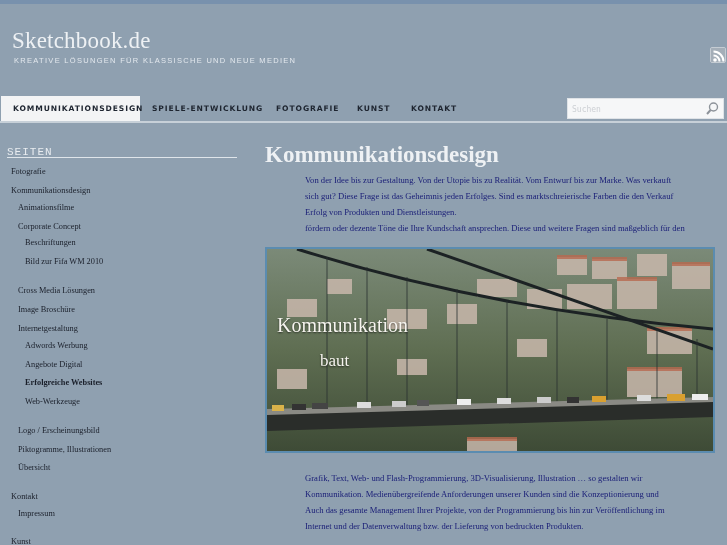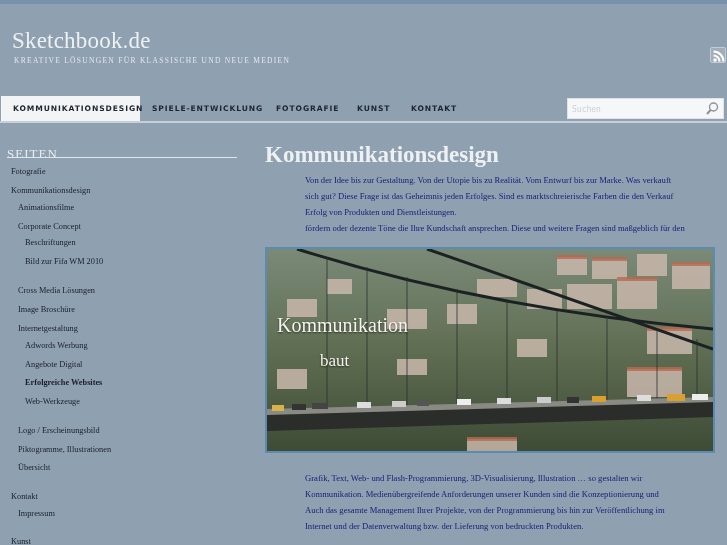--- a/index.html
+++ b/index.html
@@ -1,31 +1,31 @@
 <!DOCTYPE html>
 <html><head>
 <meta charset="utf-8">
 <style>
   * { box-sizing: border-box; margin: 0; padding: 0; }
   html, body { width: 727px; height: 545px; overflow: hidden; }
   body { background: #8fa0b0; font-family: "Liberation Serif", serif; position: relative; }
   .topbar { position: absolute; left: 0; top: 0; width: 727px; height: 4px; background: #7891ad; }
   .site-title { position: absolute; left: 12px; top: 28px; font-family: "Liberation Serif", serif; font-size: 23px; color: #eef1f4; letter-spacing: 0.2px; }
-  .tagline { position: absolute; left: 14px; top: 56px; font-family: Liberation Serif, serif; font-size: 7.5px; letter-spacing: 1.3px; color: #e3e8ee; text-align: center; }
+  .tagline { position: absolute; left: 14px; top: 56px; font-family: Liberation Sans, sans-serif; font-size: 7.5px; letter-spacing: 1.3px; color: #e3e8ee; text-align: center; }
   .rss { position: absolute; left: 710px; top: 47px; width: 16px; height: 16px; background: #a8b2bc; border: 1px solid #c5ccd3; border-radius: 2px; overflow: hidden; }
   .rss svg { display: block; }
   .nav { position: absolute; left: 0; top: 96px; width: 727px; height: 26px; }
   .nav-line { position: absolute; left: 0; top: 121px; width: 727px; height: 2px; background: #c7d0d8; }
   .nav-item { position: absolute; top: 0; height: 25px; line-height: 25px; font-family: "DejaVu Sans", sans-serif; font-size: 7.6px; font-weight: bold; letter-spacing: 0.9px; color: #1e2530; }
   .nav-item.active { background: #f3f4f5; }
   .search { position: absolute; left: 567px; top: 98px; width: 157px; height: 21px; background: #f6f7f8; border: 1px solid #dfe3e7; }
   .search input { position: absolute; left: 4px; top: 2px; width: 128px; height: 16px; border: none; background: transparent; font-family: "DejaVu Sans Mono", monospace; font-size: 8px; color: #c9ccd0; outline: none; }
   .search input::placeholder { color: #cdd0d4; }
   .search .mag { position: absolute; right: 3px; top: 2px; }
-  .side-head { position: absolute; left: 7px; top: 146px; font-family: Liberation Serif, serif; font-size: 13px; letter-spacing: 1px; color: #e8ecf0; }
+  .side-head { position: absolute; left: 7px; top: 146px; font-family: Liberation Mono, monospace; font-size: 11px; letter-spacing: 1px; color: #e8ecf0; }
   .side-rule { position: absolute; left: 7px; top: 157px; width: 230px; height: 1px; background: #dfe5ea; }
   .side-item { position: absolute; font-family: "Liberation Serif", serif; font-size: 8.3px; color: #1a1f2a; white-space: nowrap; }
   .content-title { position: absolute; left: 265px; top: 142px; font-family: "Liberation Serif", serif; font-size: 23px; color: #eef1f4; }
   .para { position: absolute; left: 265px; width: 452px; font-family: "Liberation Serif", serif; font-size: 8.6px; line-height: 16px; color: #1c2078; margin-left: 40px; }
   .hero { position: absolute; left: 265px; top: 247px; width: 450px; height: 206px; border: 2px solid #5b8cb0; overflow: hidden; background: #5c6a54; }
   .hero svg { display: block; }
   .hero-text { position: absolute; font-family: "Liberation Serif", serif; color: #f6f4ef; text-shadow: 0 1px 2px rgba(0,0,0,0.6); white-space: nowrap; }
 </style>
 </head>
 <body>

